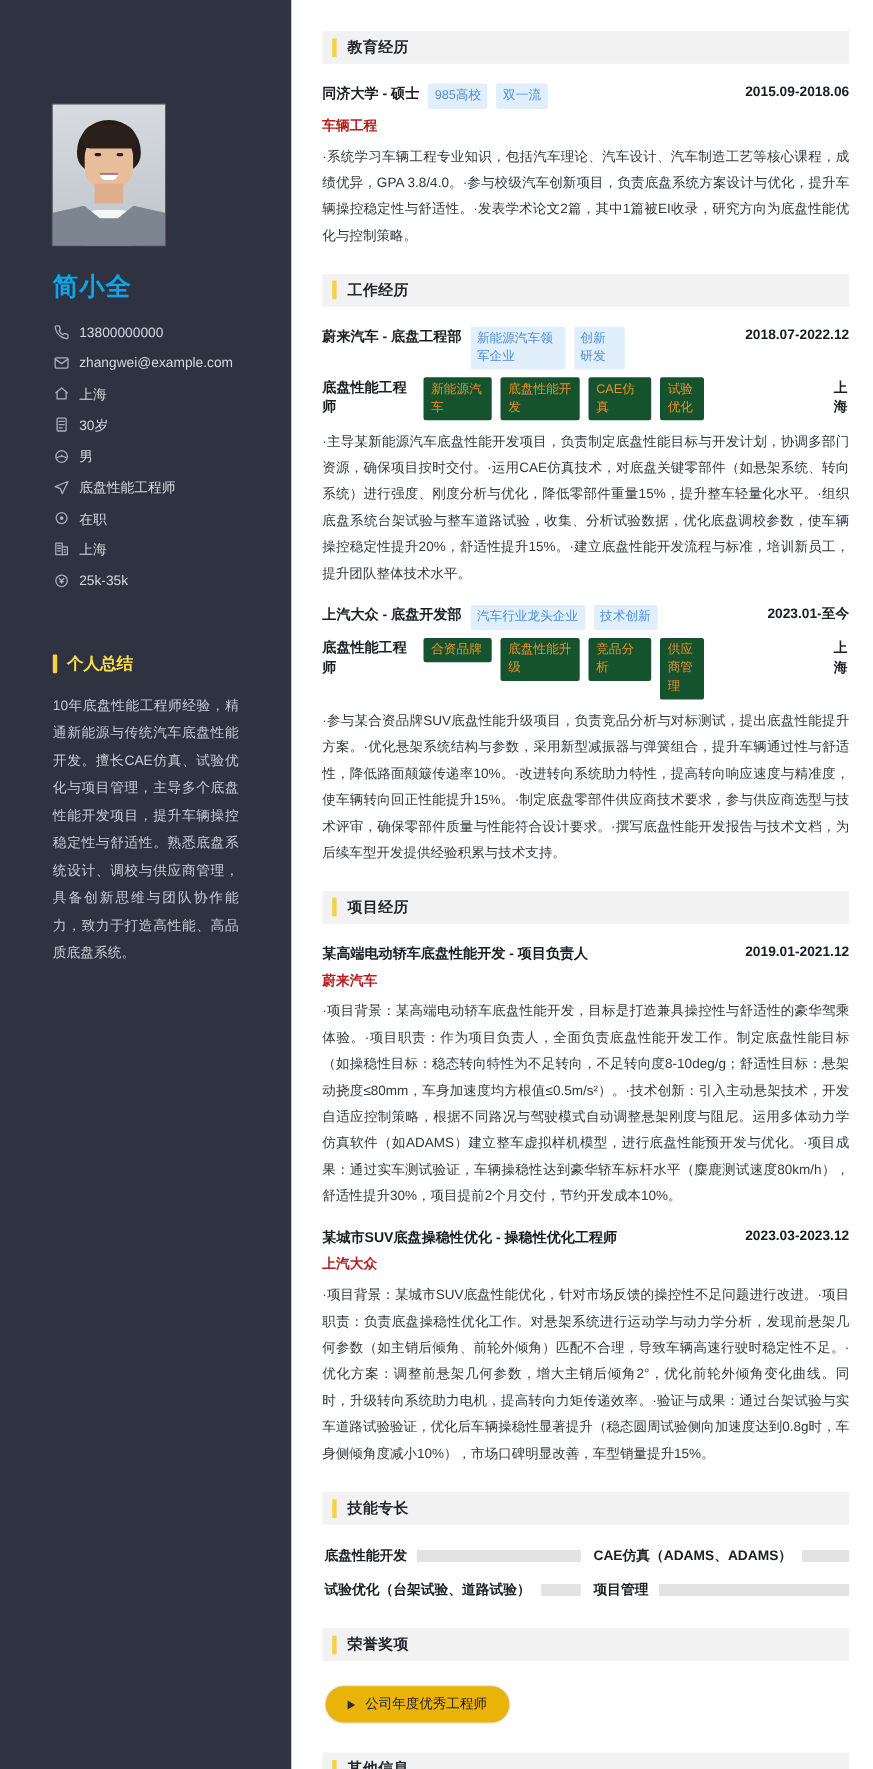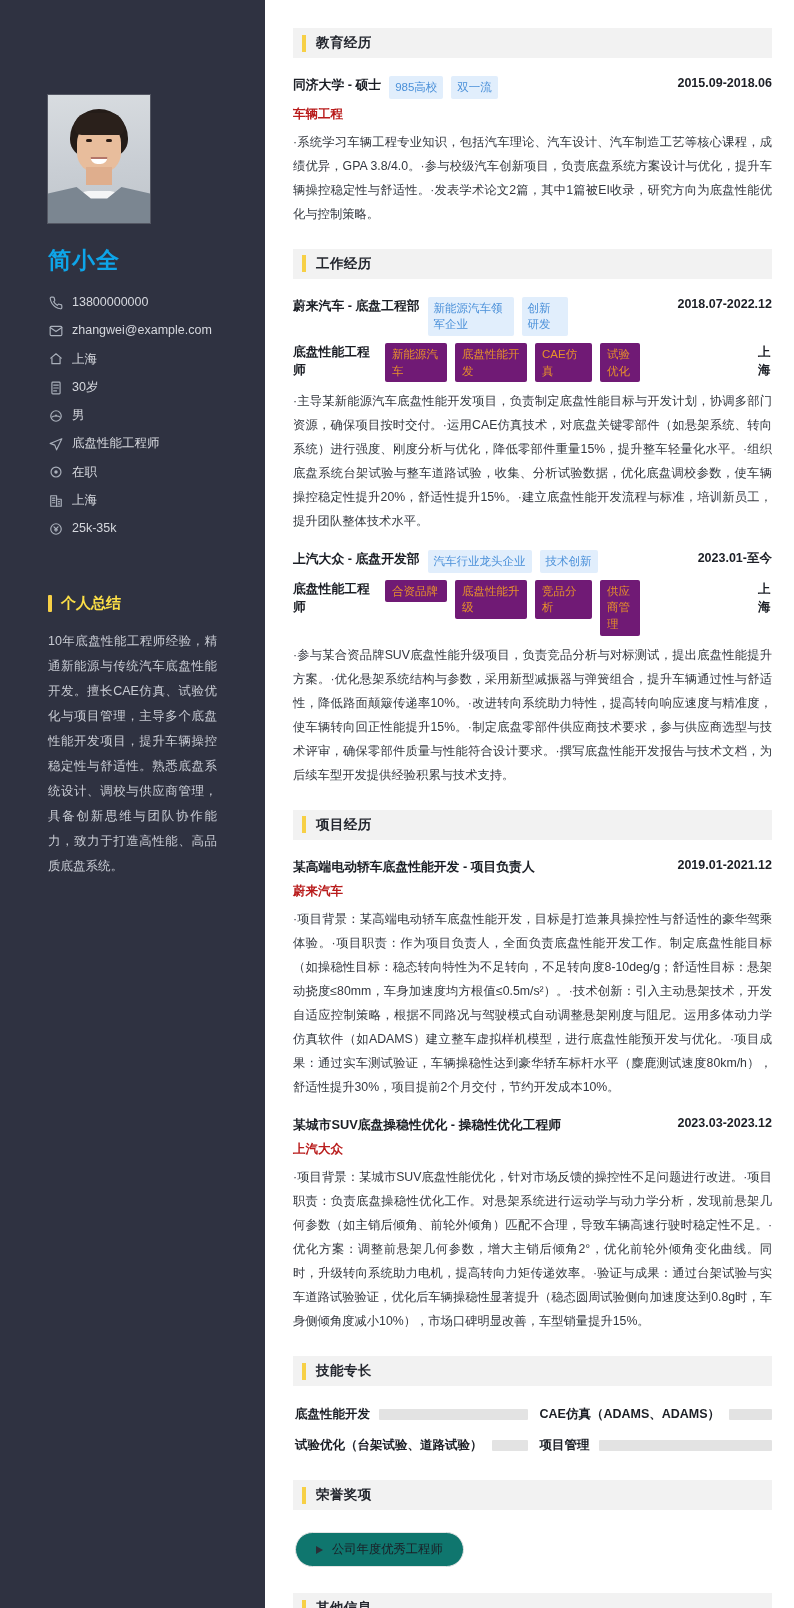--- a/index.html
+++ b/index.html
@@ -79,21 +79,21 @@
     font-weight: bold;
     letter-spacing: 1px;
     color: #0ea5e9;
   }
 
   .contacts {
     margin: 18px 0 0 48px;
   }
   .contact-row {
     display: flex;
-    align-items: flex-end;
+    align-items: flex-start;
     gap: 9px;
     margin-bottom: 12px;
     font-size: 12.5px;
     color: #d6d8de;
     line-height: 1.3;
   }
   .contact-row .ci {
     width: 15px; height: 15px; flex: 0 0 15px;
     display: inline-flex; align-items: center; justify-content: center;
     color: #aab0bb;
@@ -194,21 +194,21 @@
   }
   .role {
     font-size: 12.8px;
     font-weight: bold;
     color: #1b1e25;
     line-height: 1.45;
     flex: 0 0 84px;
     max-width: 84px;
   }
   .tag-orange {
-    background: #701a75;
+    background: #14532d;
     color: #e8912a;
     font-size: 11.5px;
     padding: 3px 7px;
     line-height: 1.45;
     border-radius: 2px;
     flex: 0 0 auto;
   }
   .tag-orange.w1 { width: 62px; }
   .tag-orange.w2 { width: 72px; }
   .tag-orange.w3 { width: 57px; }
@@ -276,21 +276,21 @@
   }
   .award {
     border: 1px solid #e4e4e4;
     border-radius: 18px;
     padding: 8px 20px;
     font-size: 12.3px;
     color: #1b1e25;
     display: flex;
     align-items: center;
     gap: 9px;
-    background: #0f766e;
+    background: #eab308;
   }
   .tri {
     width: 0; height: 0;
     border-left: 7px solid #2b2e36;
     border-top: 4.5px solid transparent;
     border-bottom: 4.5px solid transparent;
   }
 </style>
 </head>
 <body>

